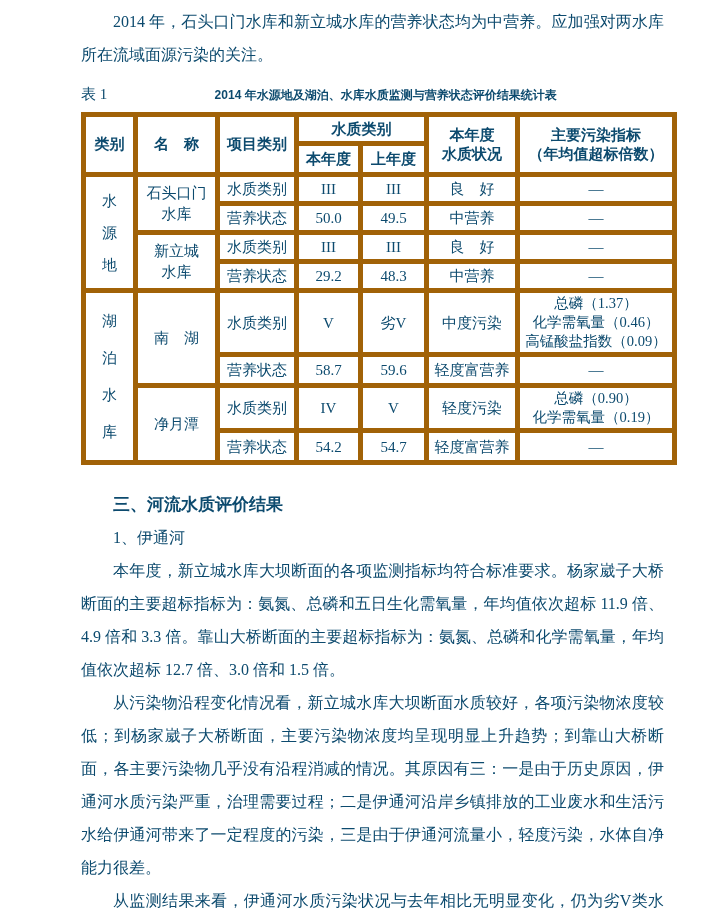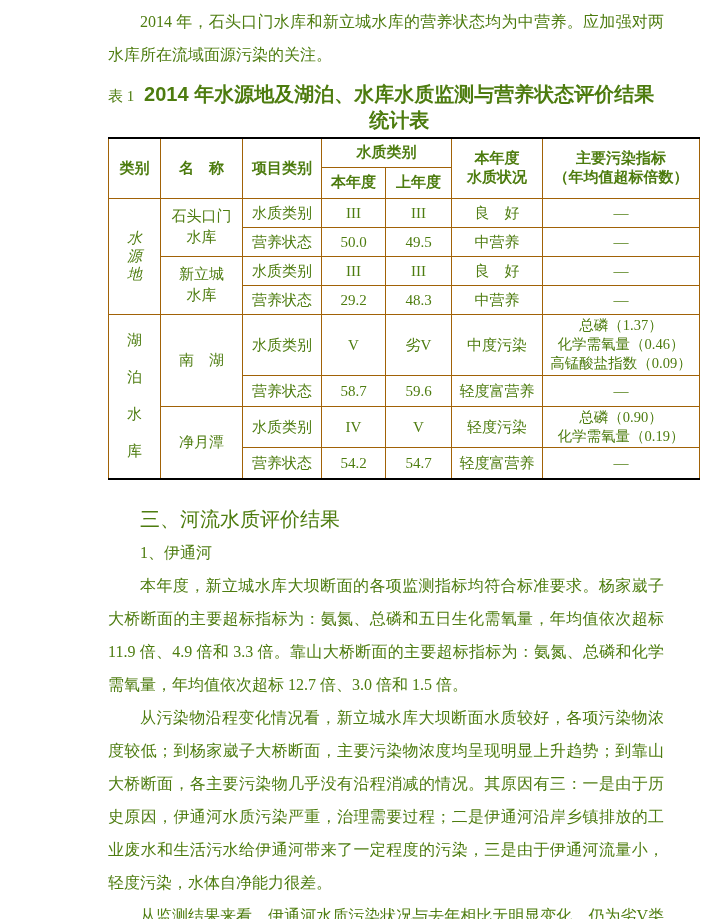--- a/index.html
+++ b/index.html
@@ -2,22 +2,22 @@
 <html><head>
 <meta charset="utf-8">
 <style>
   * { box-sizing: border-box; }
   html, body { margin: 0; padding: 0; background: #ffffff; }
   .page {
     position: relative;
     width: 712px;
     height: 919px;
     background: #ffffff;
-    color: #4d7c0f;
-    padding: 5px 48px 0 108px;
+    color: #0c4a6e;
+    padding: 5px 48px 0 81px;
     font-family: "Liberation Serif", "DejaVu Serif", serif;
     font-size: 16px;
     overflow: hidden;
     border-radius: 13px;
   }
   .para {
     margin: 0;
     line-height: 33px;
     text-align: justify;
   }
@@ -29,36 +29,36 @@
     align-items: baseline;
     margin-top: 10px;
     line-height: 26px;
     justify-content: flex-end;
   }
   .caption-label { font-size: 15px; white-space: nowrap; }
   .caption-title {
     flex: 1;
     text-align: center;
     font-weight: bold;
-    font-size: 20px;
+    font-size: 12px;
     font-family: "Liberation Sans", "DejaVu Sans", sans-serif;
   }
 
   
   table.wq {
     border-collapse: collapse;
     table-layout: fixed;
     width: 591px;
     margin-top: 4px;
     font-size: 15px;
     border-top: 2.5px solid #000;
     border-bottom: 2.5px solid #000;
   }
   table.wq td {
-    border: 1px solid #a16207;
+    border: 5px solid #a16207;
     text-align: center;
     vertical-align: middle;
     padding: 1px 2px;
     line-height: 20px;
   }
   table.wq td.th {
     font-weight: bold;
     line-height: 19px;
   }
   tr.h1 { height: 29px; }
@@ -68,39 +68,39 @@
   tr.r31 { height: 31px; }
   tr.r38 { height: 38px; }
   tr.r32 { height: 32px; }
 
   .vtext {
     width: 1em;
     margin: 0 auto;
     word-break: break-all;
     text-align: center;
   }
-  .vg1 { line-height: 18px; font-style: italic; }
+  .vg1 { line-height: 32px; }
   .vg2 { line-height: 37px; }
 
   td.name div { line-height: 21px; }
 
   td.ind-left {
     text-align: left;
     padding-left: 7px;
     font-size: 14.5px;
   }
   td.ind-left div { line-height: 19px; }
 
   
   .sec-heading {
     margin: 23px 0 0 0;
     line-height: 33px;
     text-indent: 32px;
-    font-weight: normal;
-    font-size: 20px;
+    font-weight: bold;
+    font-size: 17px;
     font-family: "Liberation Sans", "DejaVu Sans", sans-serif;
   }
 </style>
 </head>
 <body>
 
 <div class="page">
 
   <p class="para indent">2014 年，石头口门水库和新立城水库的营养状态均为中营养。应加强对两水库所在流域面源污染的关注。</p>
 

